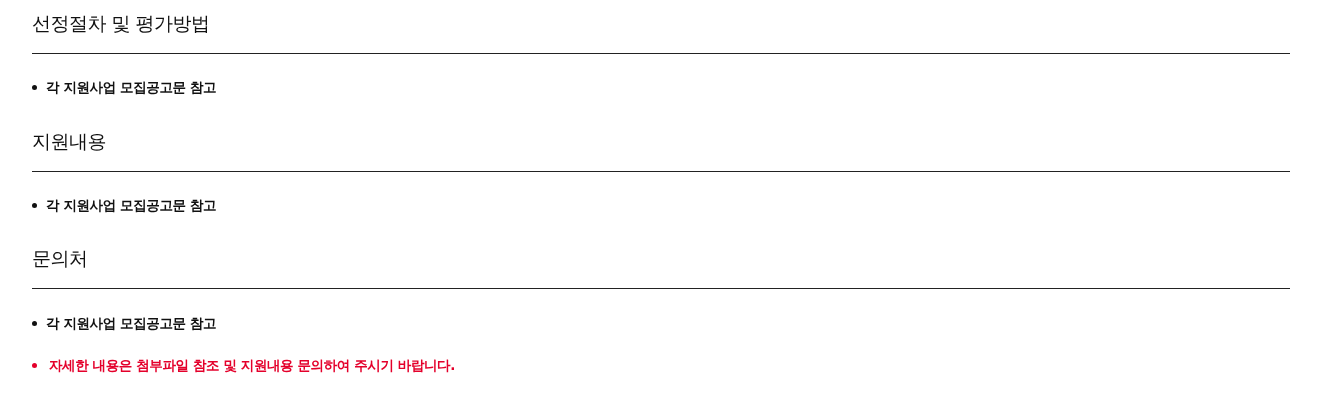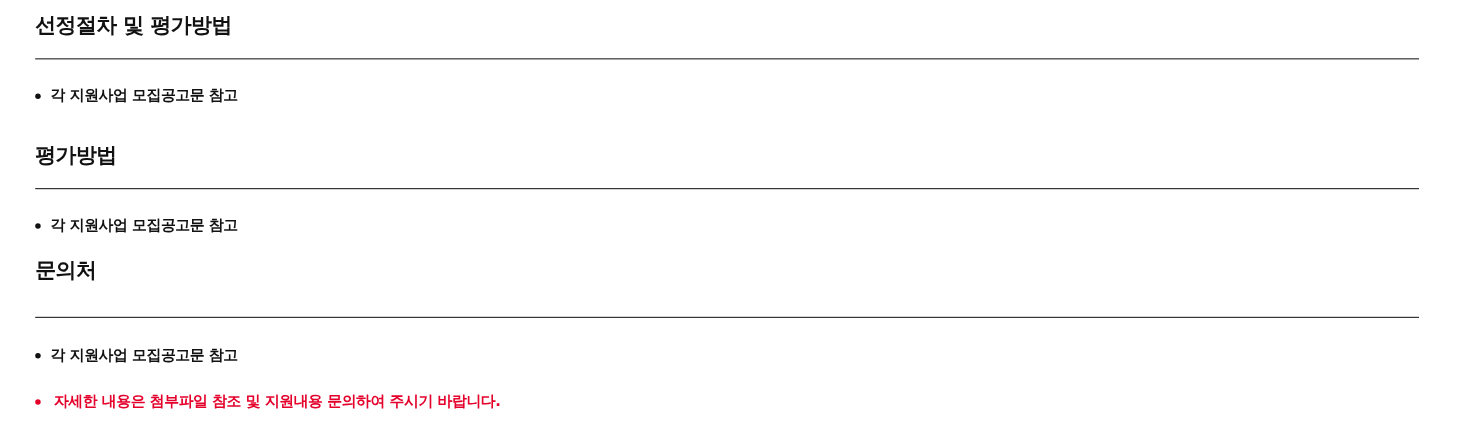--- a/index.html
+++ b/index.html
@@ -1,41 +1,41 @@
 <!DOCTYPE html>
 <html><head>
 <meta charset="utf-8">
 <style>
   html, body { margin:0; padding:0; background:#fff; }
   body { width:1325px; height:407px; position:relative; font-family:"DejaVu Sans","Liberation Sans",sans-serif; color:#111; overflow:hidden; }
-  .h { position:absolute; left:32px; font-size:19px; font-weight:bold; letter-spacing:-0.5px; line-height:24px; }
+  .h { position:absolute; left:32px; font-size:19px; font-weight:normal; letter-spacing:-0.5px; line-height:24px; }
   .rule { position:absolute; left:32px; width:1258px; height:1px; background:#222; }
   .item { position:absolute; left:32px; font-size:13.5px; font-weight:bold; letter-spacing:-0.4px; line-height:18px; display:flex; align-items:center;justify-content:space-between; }
   .dot { display:inline-block; width:5px; height:5px; border-radius:50%; background:#111; margin-right:9px; }
   .red { color:#e4002b; }
   .red .dot { background:#e4002b; margin-right:12px; }
 </style>
 </head>
 <body>
 
 <div class="h" style="top:11px">선정절차 및 평가방법</div>
 <div class="rule" style="top:53px"></div>
 <div class="item" style="top:78px">
     <span class="dot"></span>
     <span>각 지원사업 모집공고문 참고</span>
   </div>
 
-<div class="h" style="top:129px">평가방법</div>
+<div class="h" style="top:129px">지원내용</div>
 <div class="rule" style="top:171px"></div>
 <div class="item" style="top:196px">
     <span class="dot"></span>
     <span>각 지원사업 모집공고문 참고</span>
   </div>
 
-<div class="h" style="top:234px">문의처</div>
+<div class="h" style="top:246px">문의처</div>
 <div class="rule" style="top:288px"></div>
 <div class="item" style="top:314px">
     <span class="dot"></span>
     <span>각 지원사업 모집공고문 참고</span>
   </div>
 
 <div class="item red" style="top:356px">
     <span class="dot"></span>
     <span>자세한 내용은 첨부파일 참조 및 지원내용 문의하여 주시기 바랍니다.</span>
   </div>

